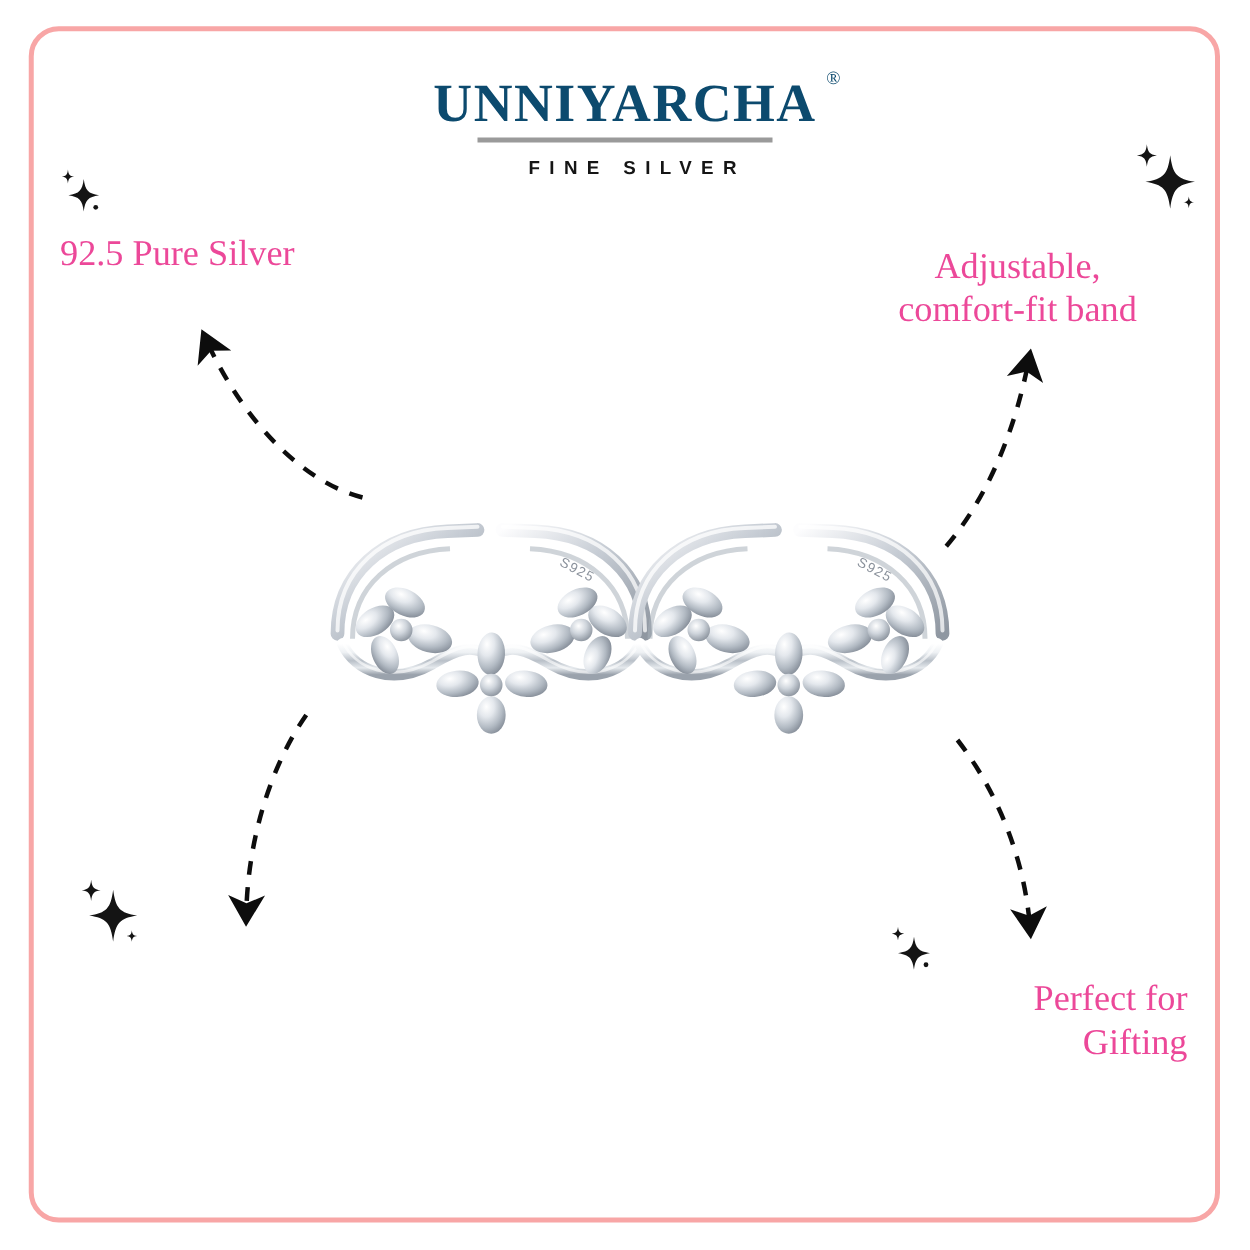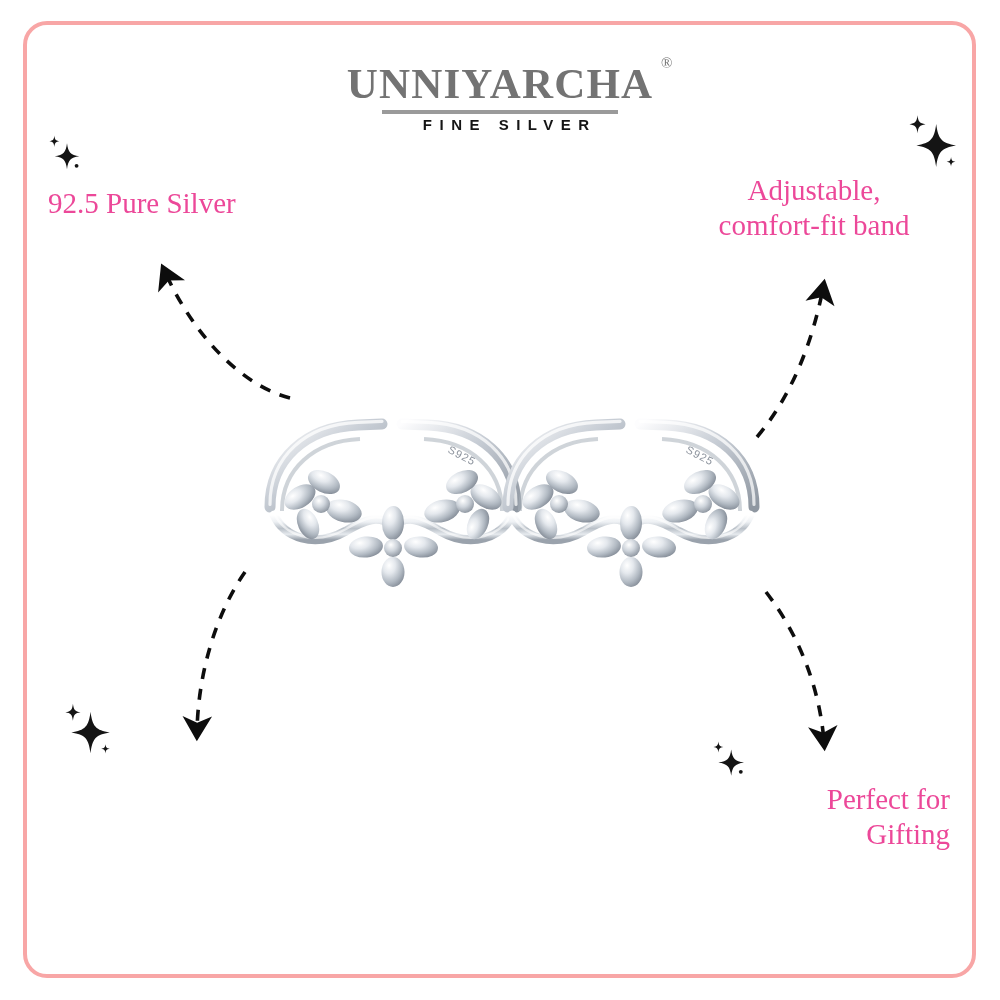--- a/index.html
+++ b/index.html
@@ -19,45 +19,45 @@
     border-radius:24px;
     pointer-events:none;
   }
 
   
   .logo { position:absolute; left:0; top:62px; width:1000px; text-align:center; }
   .logo-word {
     position:relative; display:inline-block;
     font-family:"Liberation Serif", serif;
     font-size:43px; font-weight:700; letter-spacing:1.2px;
-    color:#737373; line-height:1;
+    color:#0c4a6e; line-height:1;
   }
   .logo-reg {
     position:absolute; right:-19px; top:-6px;
     font-size:15px; font-weight:400; letter-spacing:0;
   }
   .logo-rule {
     width:236px; height:4px; background:#9a9a9a;
     margin:5px auto 0;
   }
   .logo-sub {
-    margin-top:2px;
+    margin-top:12px;
     font-family:"Liberation Sans", sans-serif;
     font-size:15px; font-weight:600; letter-spacing:7.5px;
     color:#151515; text-indent:7.5px;padding-left:12px;
   }
 
   
   .feature { position:absolute; color:#ec4899; line-height:1.22; }
   .feature .ftext {
     font-family:"Liberation Serif", serif;
     font-size:29px; font-weight:400; white-space:pre-line;
   }
   #feat-tl { left:48px;  top:186px; text-align:left;  width:330px; }
-  #feat-tr { left:660px; top:173px; text-align:center; width:308px; }
+  #feat-tr { left:660px; top:196px; text-align:center; width:308px; }
   #feat-bl { left:95px;  top:762px; text-align:center; width:270px; }
   #feat-br { left:700px; top:782px; text-align:right; width:250px; }
 
   
   .sparkle { position:absolute; }
   #spk-tl { left:44px;  top:134px; }
   #spk-tr { left:901px; top:112px; }
   #spk-bl { left:58px;  top:700px; }
   #spk-br { left:708px; top:739px; }
 

